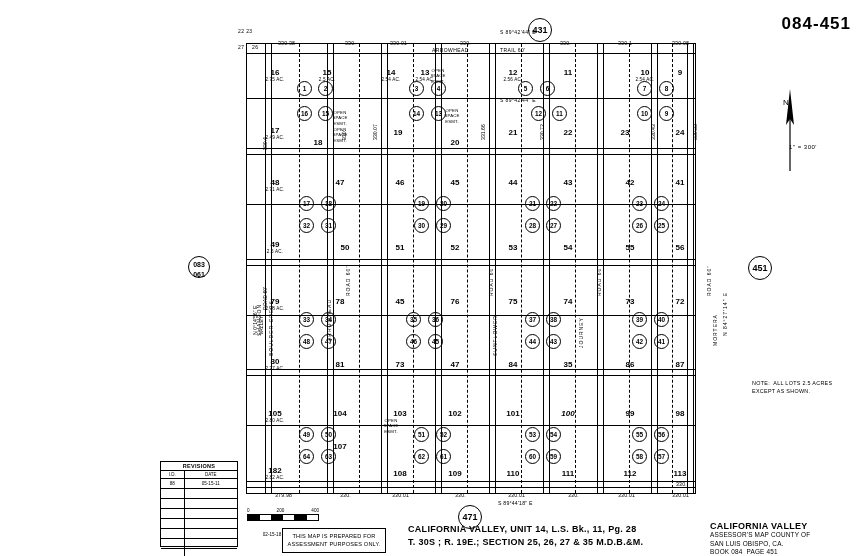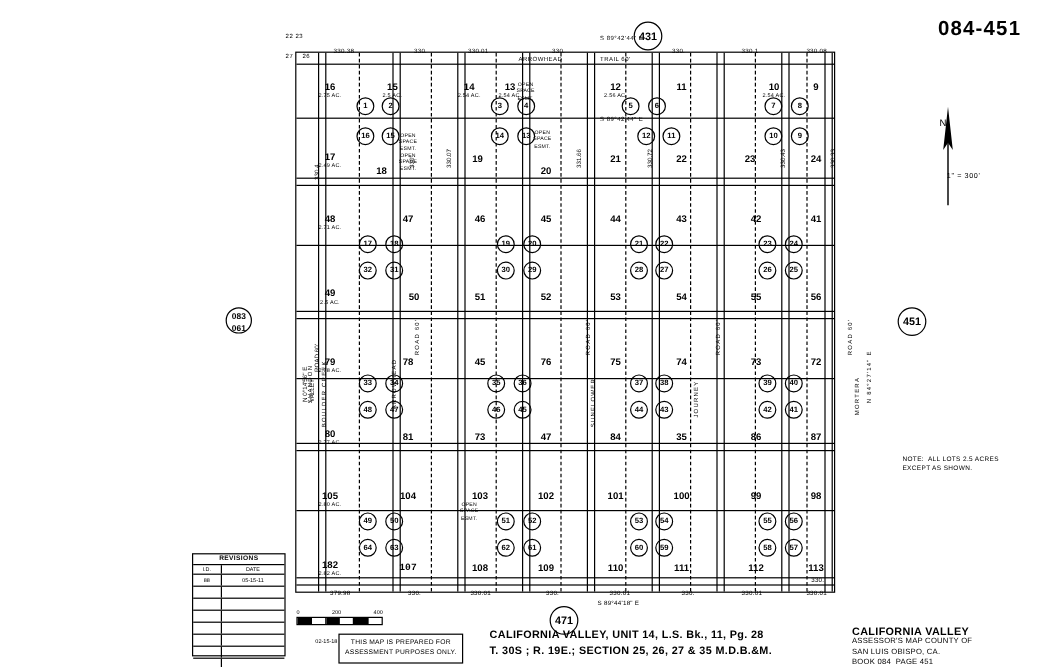--- a/index.html
+++ b/index.html
@@ -200,26 +200,26 @@
     <div class="lotnum" style="left: 500px; top: 360px;">84</div>
     <div class="lotnum" style="left: 555px; top: 360px;">35</div>
     <div class="lotnum" style="left: 617px; top: 360px;">86</div>
     <div class="lotnum" style="left: 667px; top: 360px;">87</div>
     <div class="lotnum" style="left: 262px; top: 409px;">105</div>
     <div class="acre" style="left: 260px; top: 418px;">2.80 AC.</div>
     <div class="lotnum" style="left: 327px; top: 409px;">104</div>
     <div class="lotnum" style="left: 387px; top: 409px;">103</div>
     <div class="lotnum" style="left: 442px; top: 409px;">102</div>
     <div class="lotnum" style="left: 500px; top: 409px;">101</div>
-    <div class="lotnum" style="left: 555px; top: 409px;">100</div>
+    <div class="lotnum" style="left: 555px; top: 409px; font-style: italic;">100</div>
     <div class="lotnum" style="left: 617px; top: 409px;">99</div>
     <div class="lotnum" style="left: 667px; top: 409px;">98</div>
     <div class="lotnum" style="left: 262px; top: 466px;">182</div>
     <div class="acre" style="left: 260px; top: 475px;">2.82 AC.</div>
-    <div class="lotnum" style="left: 327px; top: 469px; font-family: Liberation Mono, monospace;">107</div>
+    <div class="lotnum" style="left: 327px; top: 442px;">107</div>
     <div class="lotnum" style="left: 387px; top: 469px;">108</div>
     <div class="lotnum" style="left: 442px; top: 469px;">109</div>
     <div class="lotnum" style="left: 500px; top: 469px;">110</div>
     <div class="lotnum" style="left: 555px; top: 469px;">111</div>
     <div class="lotnum" style="left: 617px; top: 469px;">112</div>
     <div class="lotnum" style="left: 667px; top: 469px;">113</div>
     <div class="circ" style="left: 297px; top: 81px;">1</div>
     <div class="circ" style="left: 318px; top: 81px;">2</div>
     <div class="circ" style="left: 409px; top: 81px;">3</div>
     <div class="circ" style="left: 431px; top: 81px;">4</div>

